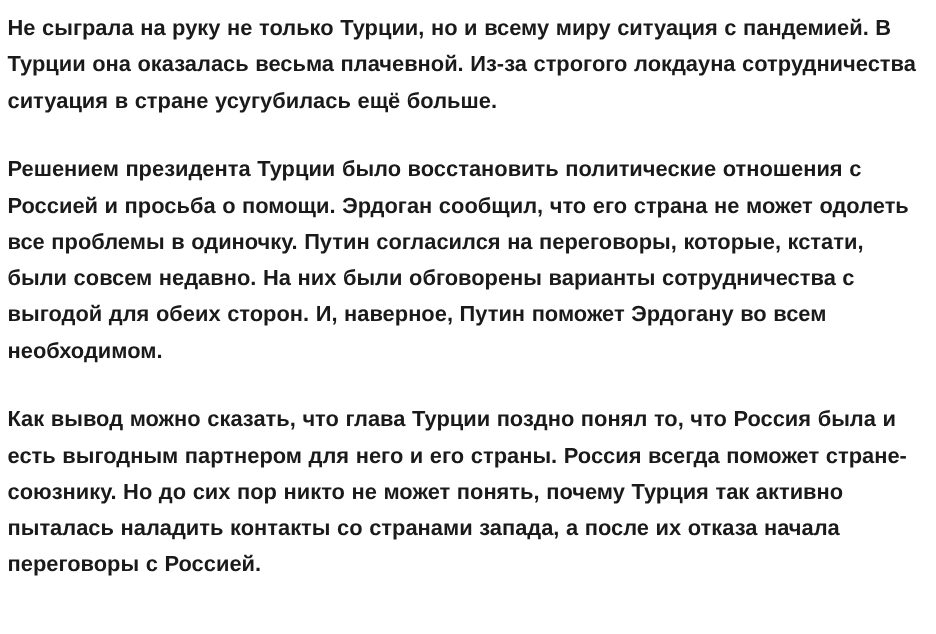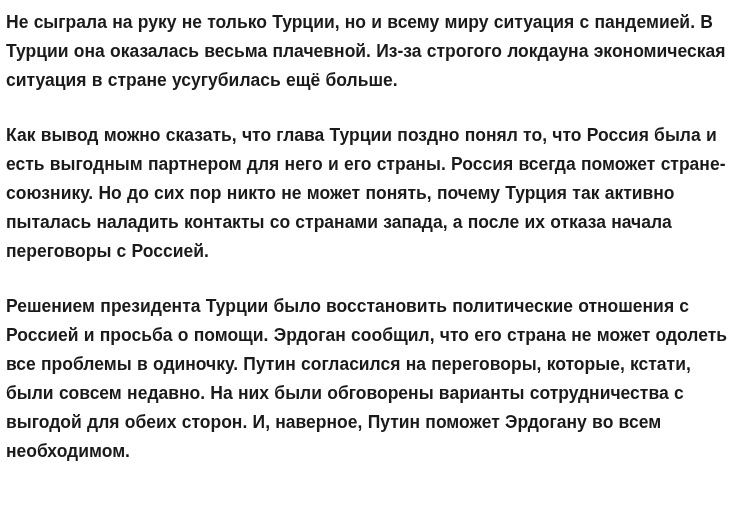--- a/index.html
+++ b/index.html
@@ -29,16 +29,16 @@
     word-spacing: 0.4px;
   }
   .para:last-child {
     margin-bottom: 0;
   }
 </style>
 </head>
 <body>
 
 <div class="article">
-  <p class="para">Не сыграла на руку не только Турции, но и всему миру ситуация с пандемией. В Турции она оказалась весьма плачевной. Из-за строгого локдауна экономическая ситуация в стране усугубилась ещё больше.</p>
+  <p class="para">Не сыграла на руку не только Турции, но и всему миру ситуация с пандемией. В Турции она оказалась весьма плачевной. Из-за строгого локдауна сотрудничества ситуация в стране усугубилась ещё больше.</p>
+  <p class="para">Решением президента Турции было восстановить политические отношения с  Россией и просьба о помощи. Эрдоган сообщил, что его страна не может  одолеть все проблемы в одиночку. Путин согласился на переговоры,  которые, кстати, были совсем недавно. На них были обговорены варианты  сотрудничества с выгодой для обеих сторон. И, наверное, Путин поможет  Эрдогану во всем необходимом.</p>
   <p class="para">Как вывод можно сказать, что глава Турции поздно понял то, что Россия была и есть выгодным партнером для него и его страны. Россия всегда поможет стране-союзнику. Но до сих пор никто не может понять, почему Турция так активно пыталась наладить контакты со странами запада, а после их отказа начала переговоры с Россией.</p>
-  <p class="para">Решением президента Турции было восстановить политические отношения с  Россией и просьба о помощи. Эрдоган сообщил, что его страна не может  одолеть все проблемы в одиночку. Путин согласился на переговоры,  которые, кстати, были совсем недавно. На них были обговорены варианты  сотрудничества с выгодой для обеих сторон. И, наверное, Путин поможет  Эрдогану во всем необходимом.</p>
 </div>
 
 </body></html>

